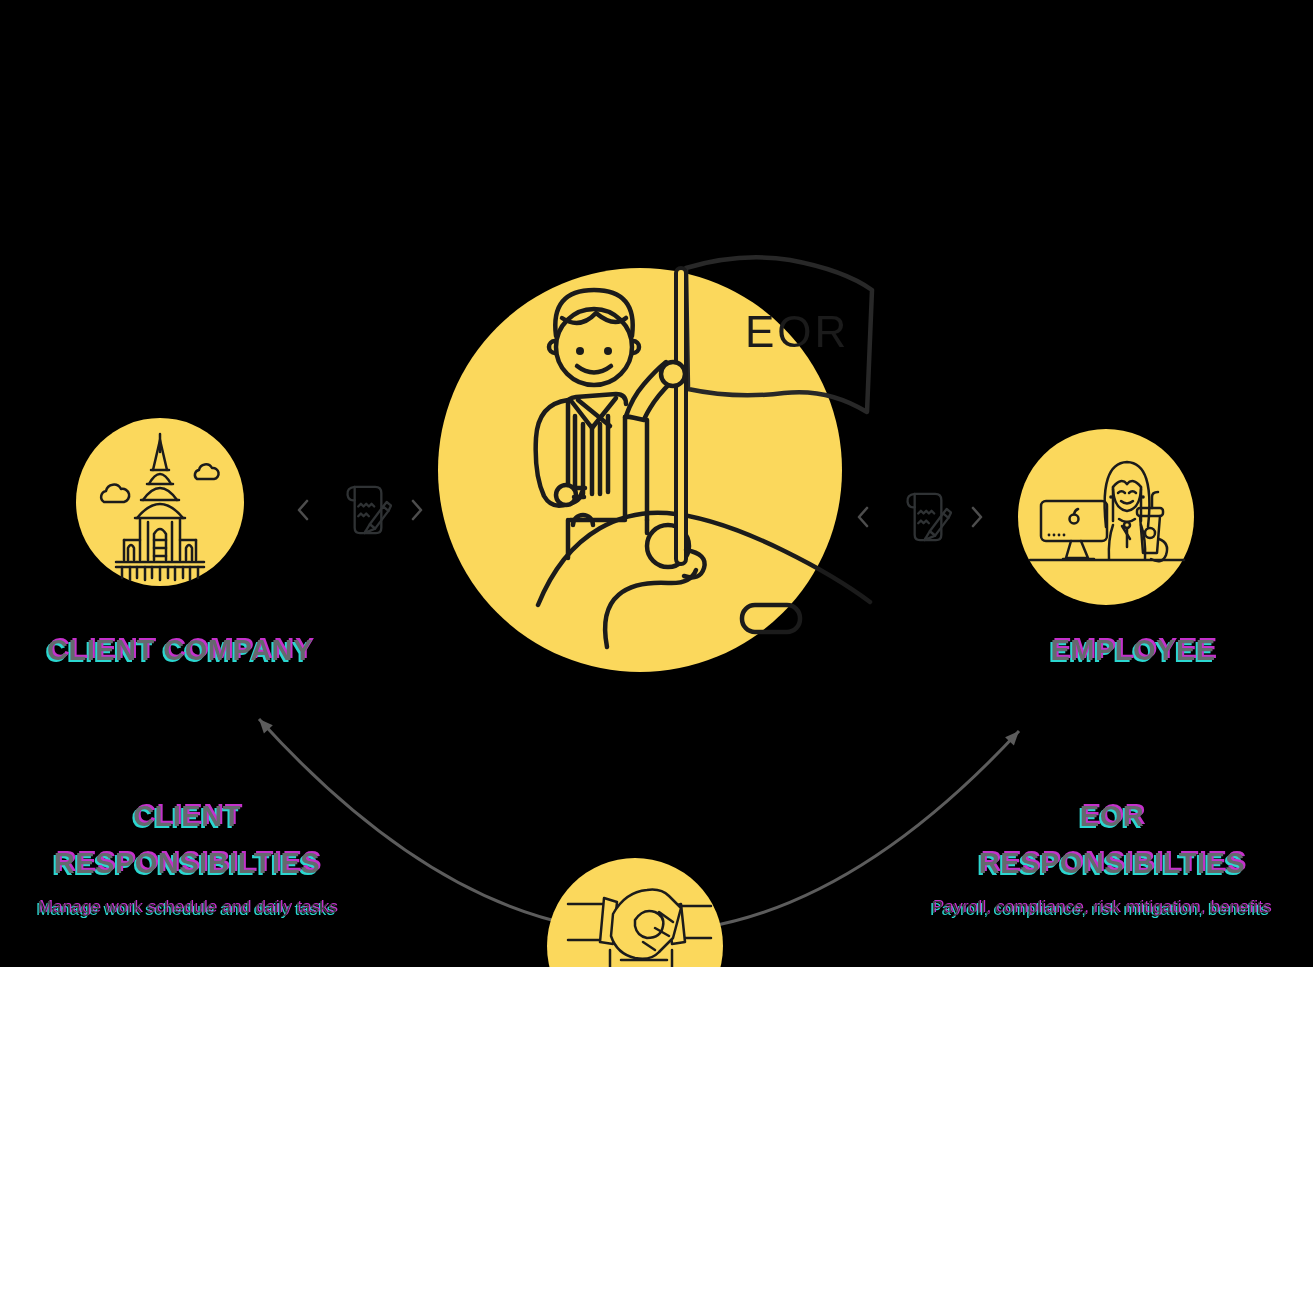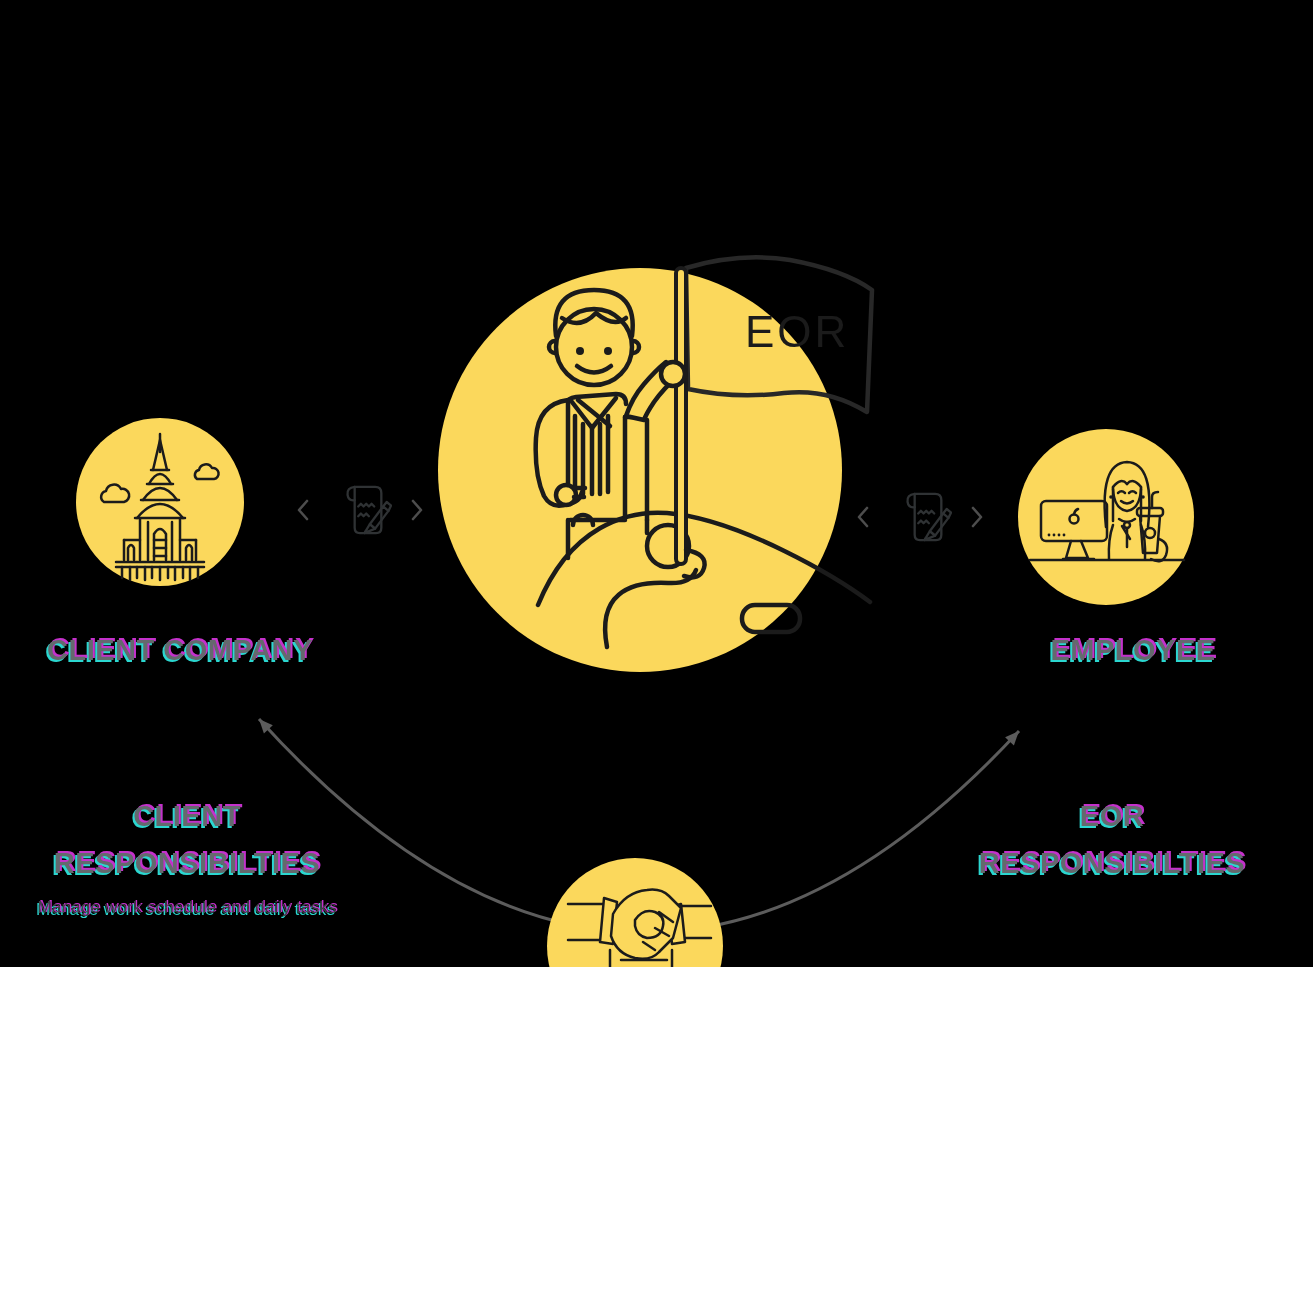--- a/index.html
+++ b/index.html
@@ -259,15 +259,16 @@
   <div class="label resp glitch" style="left:-13px;top:793px;width:400px;">
     <span>CLIENT</span><br>
     <span>RESPONSIBILTIES</span>
   </div>
   <div class="label sub glitch-sm" style="left:-13px;top:897px;width:400px;">Manage work schedule and daily tasks</div>
 
   <div class="label resp glitch" style="left:912px;top:793px;width:400px;">
     <span>EOR</span><br>
     <span>RESPONSIBILTIES</span>
   </div>
+  <div class="label sub glitch-sm" style="left:901px;top:897px;width:400px;">Payroll, compliance, risk mitigation, benefits</div>
 
 
 </div>
 
 </body></html>

